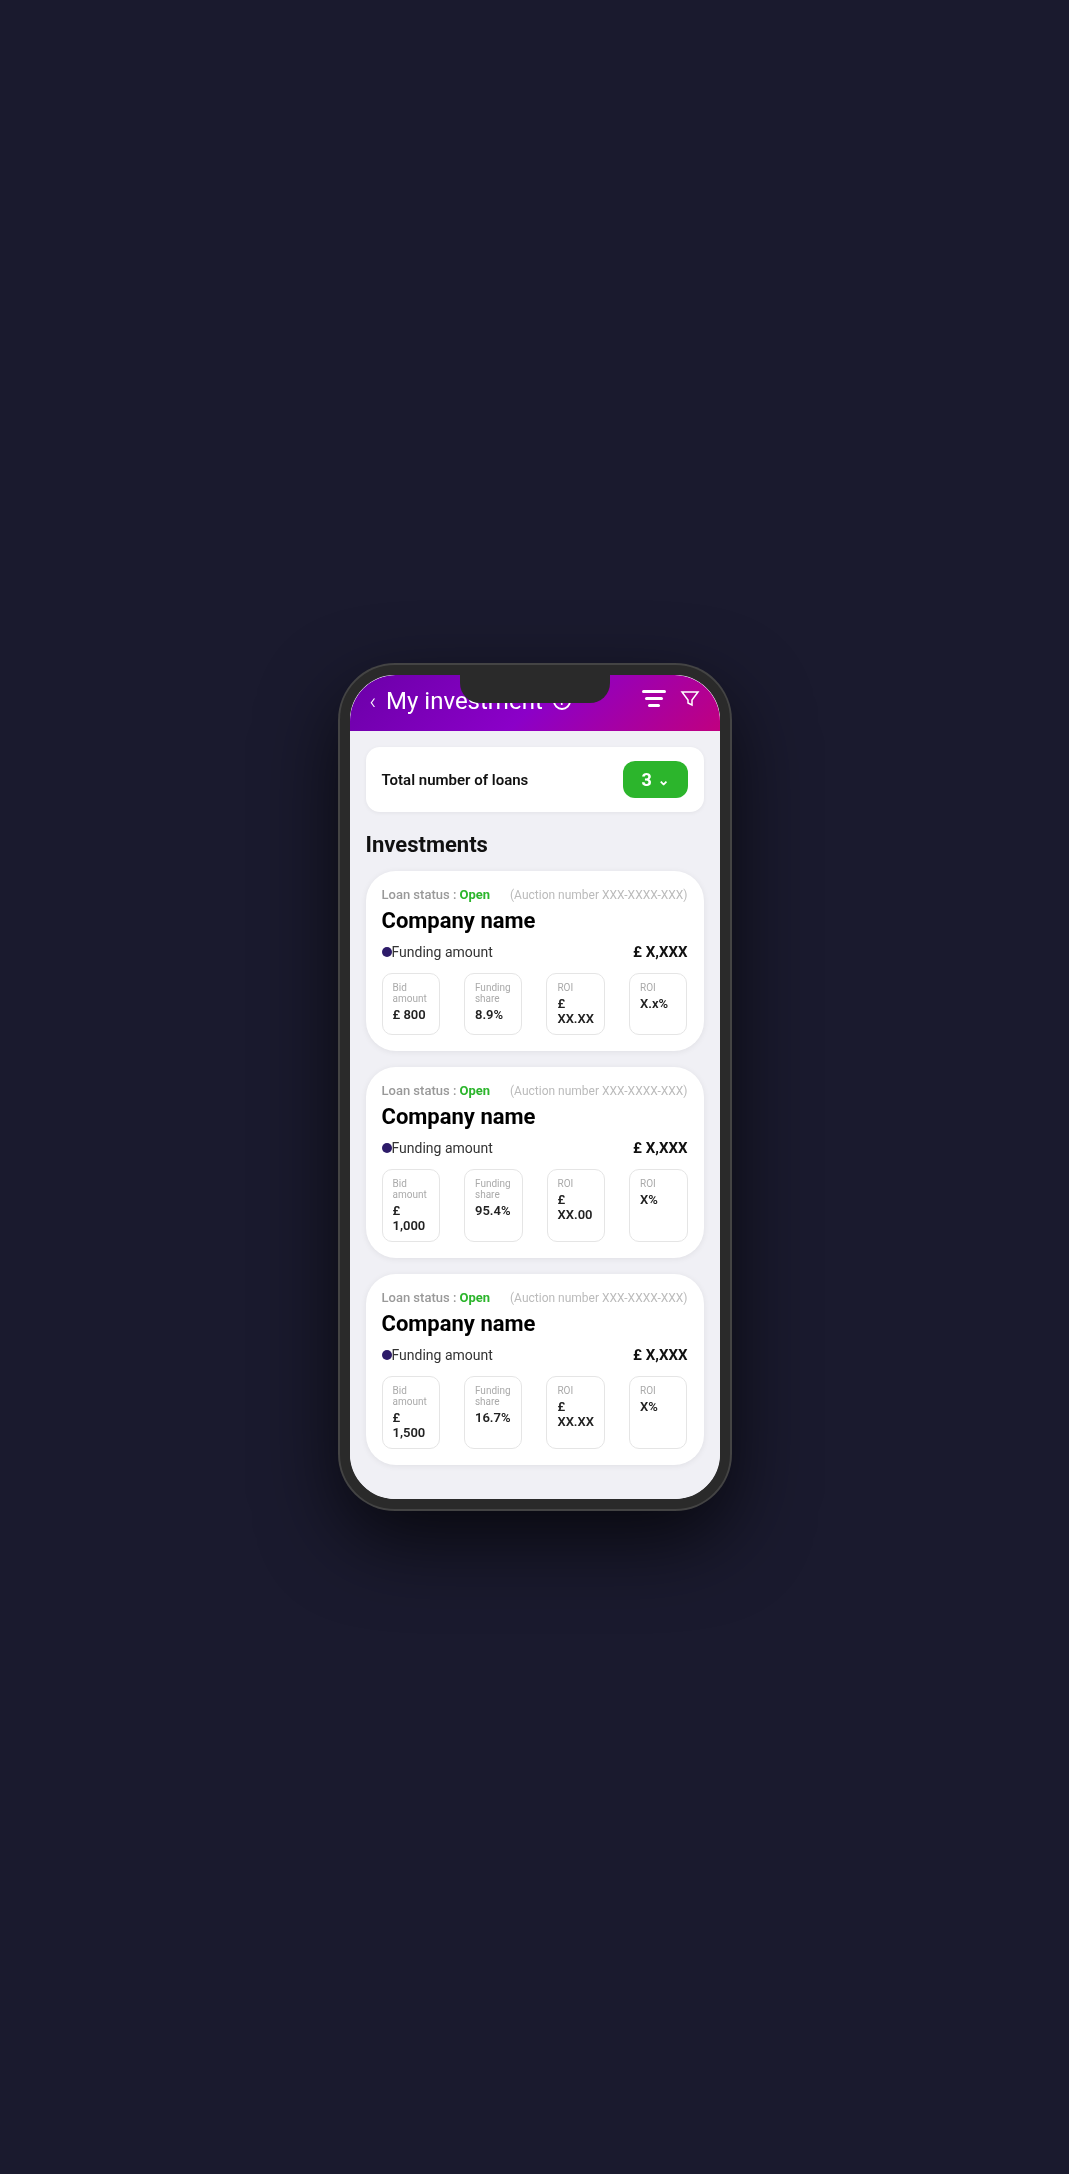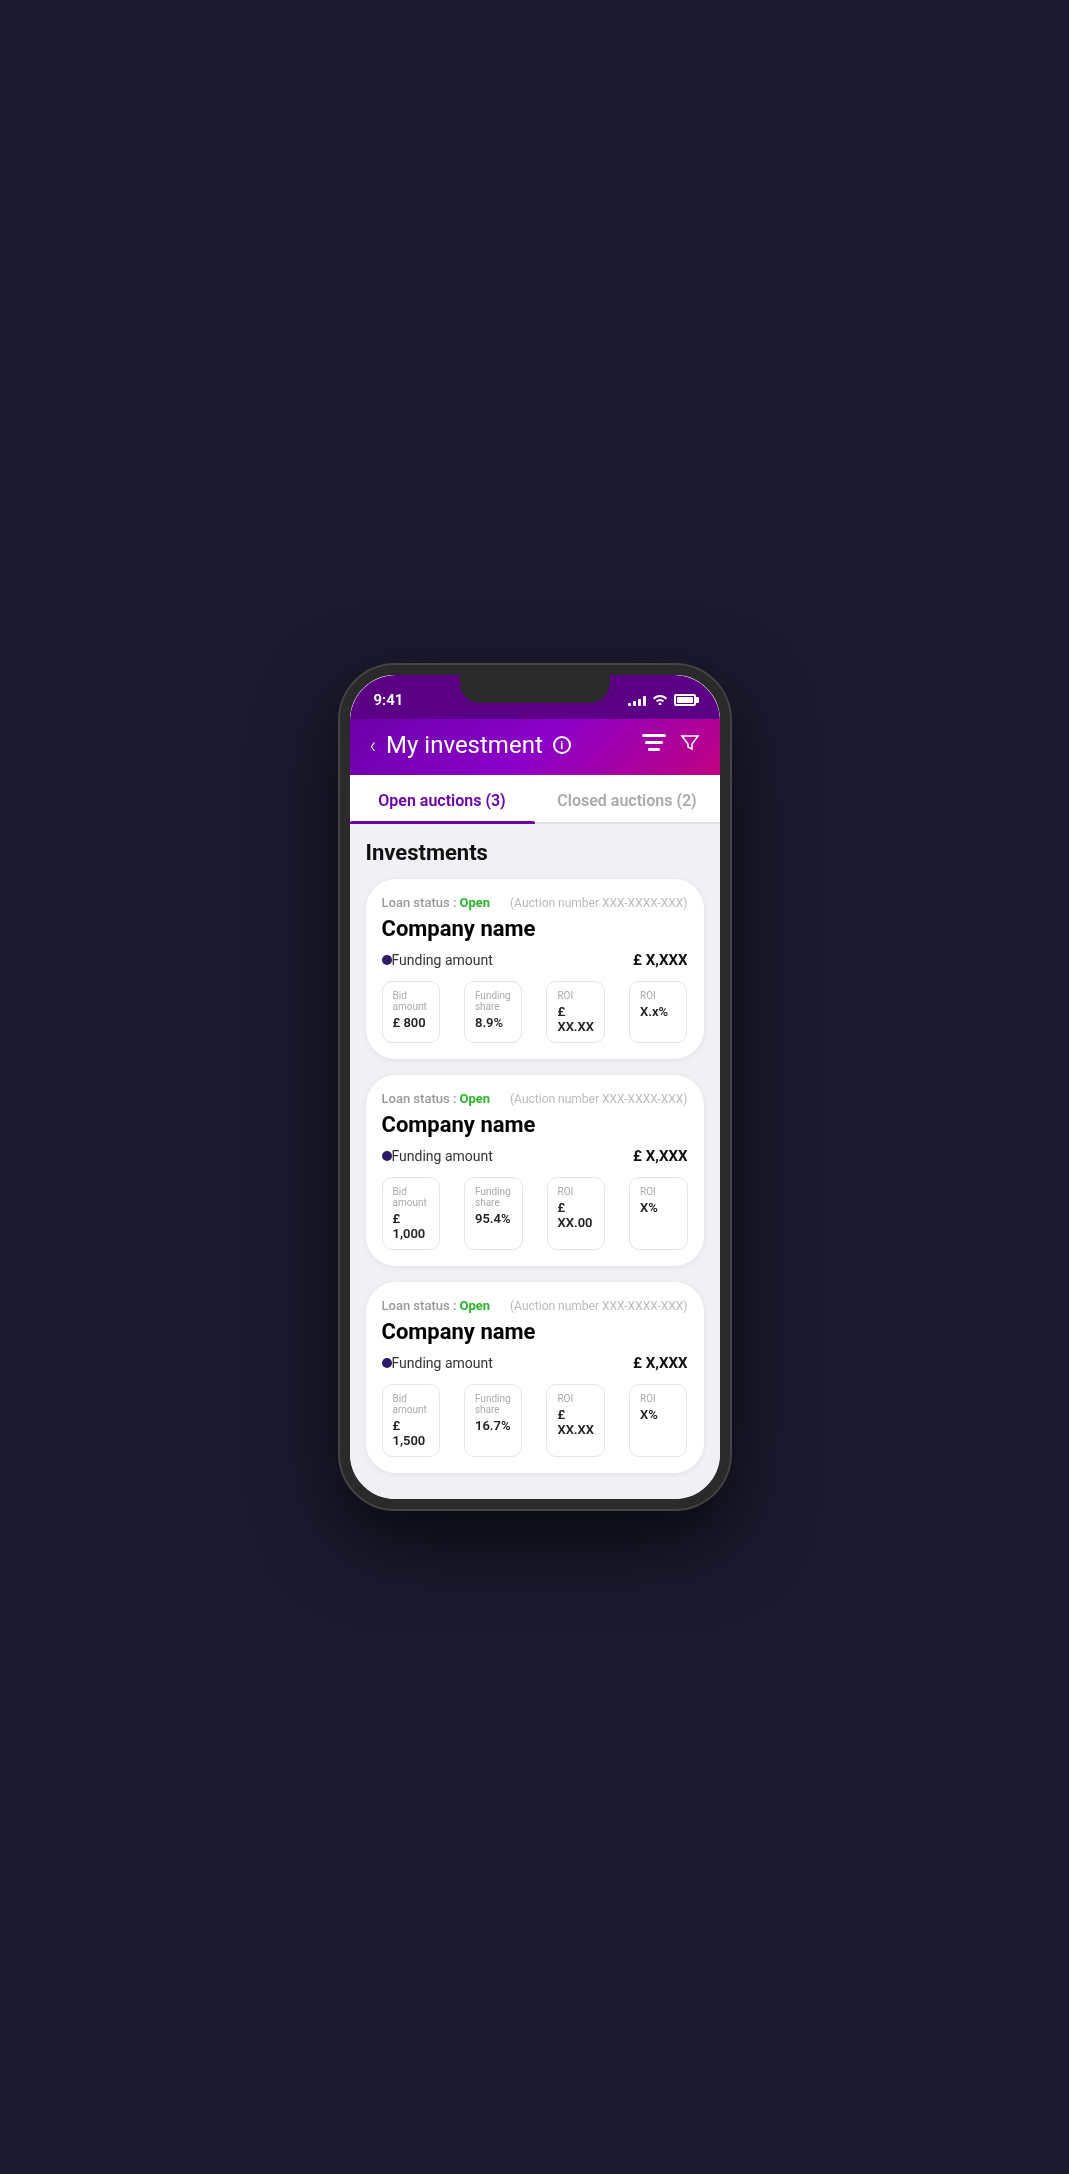--- a/index.html
+++ b/index.html
@@ -351,39 +351,20 @@
     
     .main-content::-webkit-scrollbar { display: none; }
   </style>
 </head>
 <body>
 
 <div class="phone-frame">
   <div class="notch"></div>
   <div class="phone-inner">
 
-    <div class="status-bar">
-      <span class="status-time">9:41</span>
-      <div class="status-icons">
-        <div class="signal-bars">
-          <div class="signal-bar" style="height:3px"></div>
-          <div class="signal-bar" style="height:5px"></div>
-          <div class="signal-bar" style="height:7px"></div>
-          <div class="signal-bar" style="height:10px"></div>
-        </div>
-        <span class="wifi-icon">
-          <svg width="16" height="12" viewBox="0 0 16 12" fill="white">
-            <path d="M8 9.5a1.5 1.5 0 1 1 0 3 1.5 1.5 0 0 1 0-3zm0-3.5a5.5 5.5 0 0 1 4.1 1.83l-1.41 1.41A3.5 3.5 0 0 0 8 8a3.5 3.5 0 0 0-2.69 1.24L3.9 7.83A5.5 5.5 0 0 1 8 6zm0-4a9.5 9.5 0 0 1 7.07 3.12L13.66 6.5A7.5 7.5 0 0 0 8 4a7.5 7.5 0 0 0-5.66 2.5L.93 5.12A9.5 9.5 0 0 1 8 2z"></path>
-          </svg>
-        </span>
-        <div class="battery-icon">
-          <div class="battery-fill"></div>
-        </div>
-      </div>
-    </div>
 
     <div class="header">
       <div class="header-left">
         <span class="back-arrow">‹</span>
         <span class="header-title">My investment</span>
         <div class="info-badge">i</div>
       </div>
       <div class="header-right">
         <span class="header-icon">
           <svg width="24" height="18" viewBox="0 0 24 18" fill="white">
@@ -393,31 +374,30 @@
           </svg>
         </span>
         <span class="header-icon">
           <svg width="20" height="20" viewBox="0 0 20 20" fill="white">
             <path d="M2 3h16l-6 8v5l-4-2V11L2 3z" stroke="white" stroke-width="1.5" fill="none"></path>
           </svg>
         </span>
       </div>
     </div>
 
-    <div class="tabs-container">
-      <div class="tab active">
-        <span>Open auctions (3)</span>
+
+    <div class="main-content">
+
+      <div class="total-loans-row">
+        <span class="total-loans-label">Total number of loans</span>
+        <div class="loans-count-badge">
+          <span>3</span>
+          <span class="chevron-down">⌄</span>
+        </div>
       </div>
-      <div class="tab inactive">
-        <span>Closed auctions (2)</span>
-      </div>
-    </div>
-
-    <div class="main-content">
-
 
       <div class="section-title">Investments</div>
 
       <div class="investment-card">
         <div class="card-header-row">
           <span class="loan-status">
             <span>Loan status : </span><span class="loan-status-value">Open</span>
           </span>
           <span class="auction-number">(Auction number XXX-XXXX-XXX)</span>
         </div>

